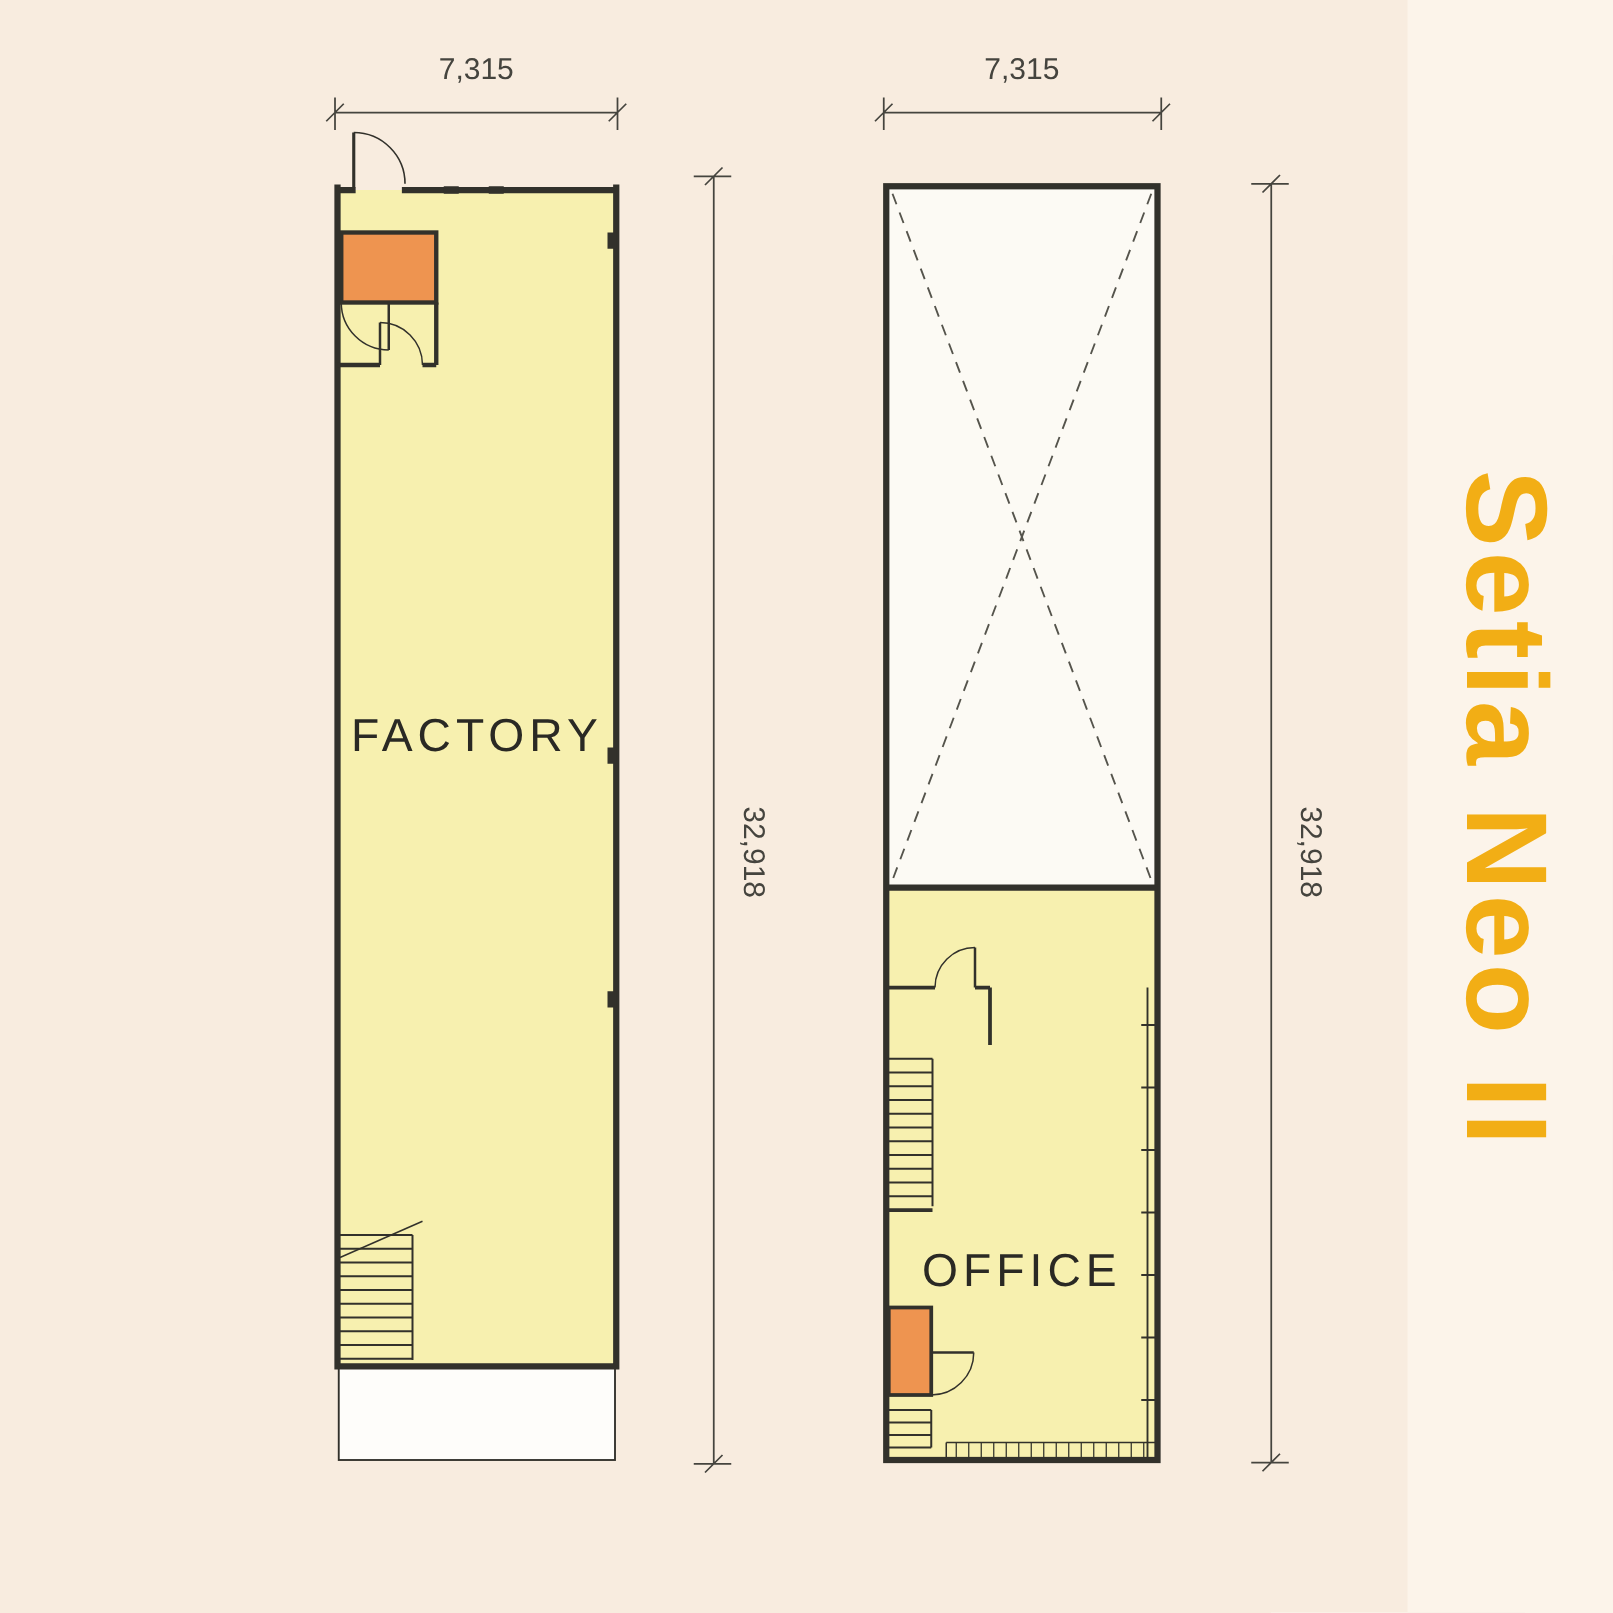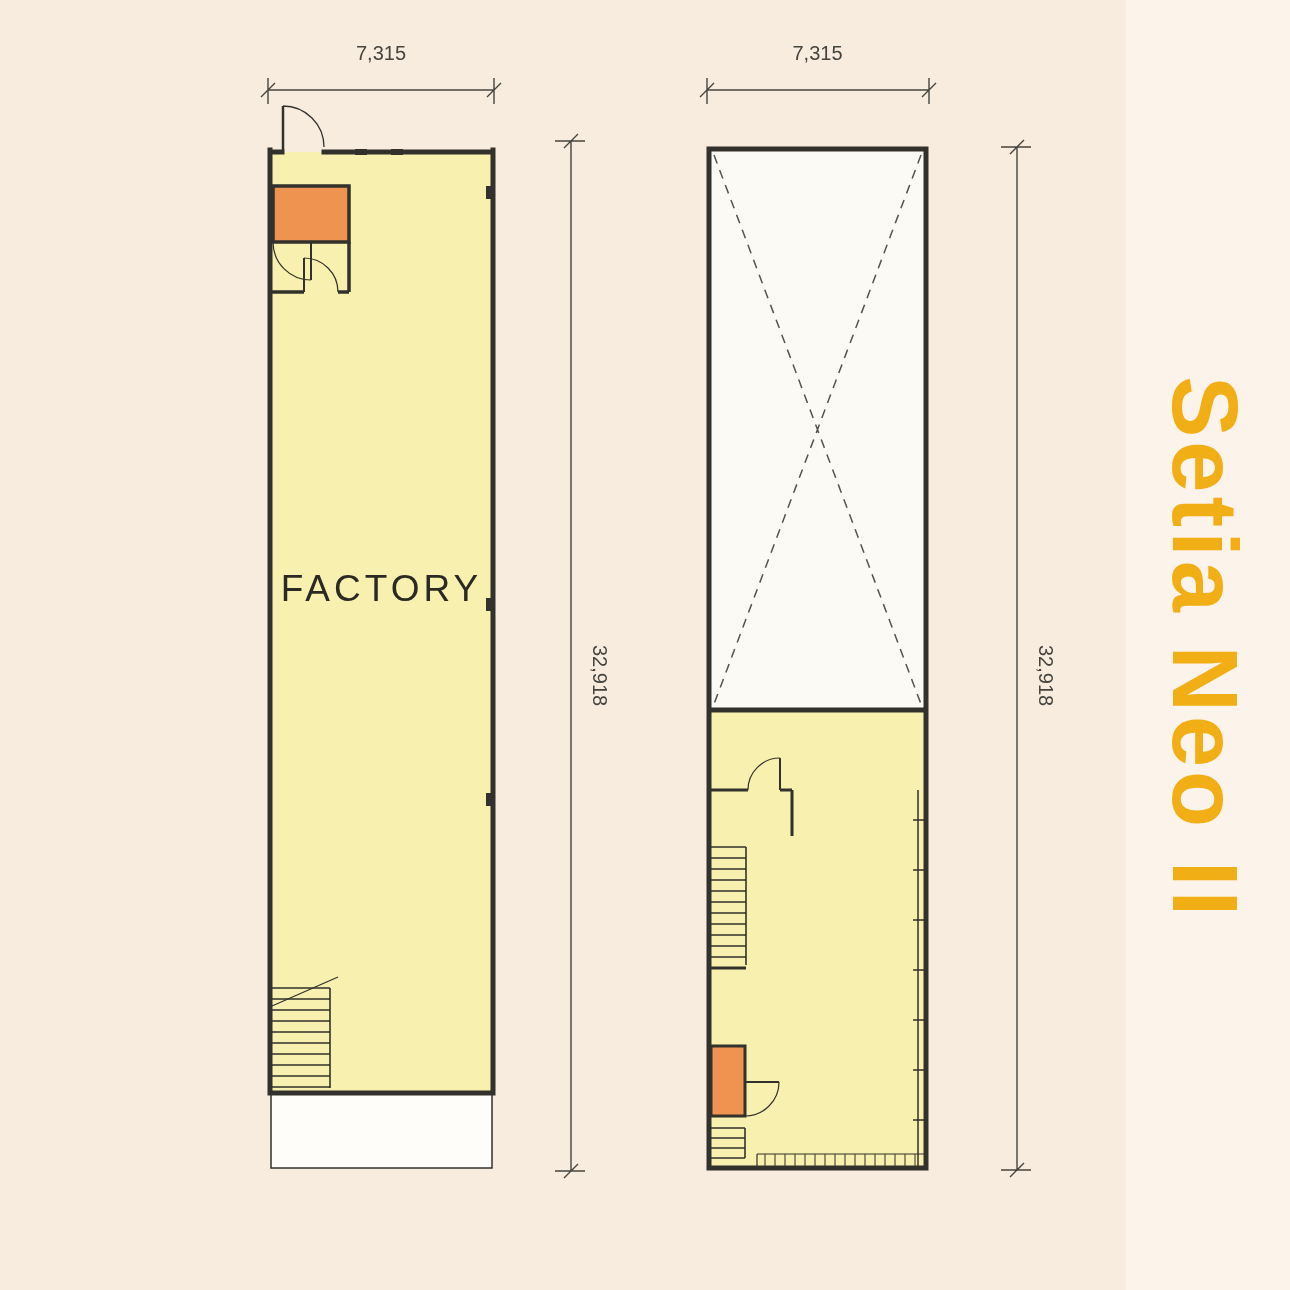--- a/index.html
+++ b/index.html
@@ -21,21 +21,21 @@
     font-size:37px;
     letter-spacing:4px;
     font-weight:400;
     text-align:center;
   }
   .factory-label{left:270px;top:568px;width:223px;}
   .office-label{left:707px;top:996px;width:221px;}
   .dim{
     position:absolute;
     color:#45443E;
-    font-size:20px;
+    font-size:24px;
     text-align:center;
   }
   .factory-width{left:268px;top:42px;width:226px;}
   .office-width{left:706px;top:42px;width:223px;}
   .dim-vert{
     writing-mode:vertical-rl;
     text-align:left;
   }
   .factory-height{left:588px;top:645px;}
   .office-height{left:1034px;top:645px;}
@@ -143,20 +143,21 @@
       <g>
         <path d="M571 141 V1171 M555 141 H585 M555 1171 H585 M564 148 L578 134 M564 1178 L578 1164"></path>
       </g>
       <g>
         <path d="M1017 147 V1170 M1001 147 H1031 M1001 1170 H1031 M1010 154 L1024 140 M1010 1177 L1024 1163"></path>
       </g>
     </g>
   </svg>
 
   <div class="plan-label factory-label">FACTORY</div>
+  <div class="plan-label office-label">OFFICE</div>
 
   <div class="dim factory-width">7,315</div>
   <div class="dim office-width">7,315</div>
   <div class="dim dim-vert factory-height">32,918</div>
   <div class="dim dim-vert office-height">32,918</div>
 
   <div class="brand">
     <span>Setia Neo II</span>
   </div>
 

